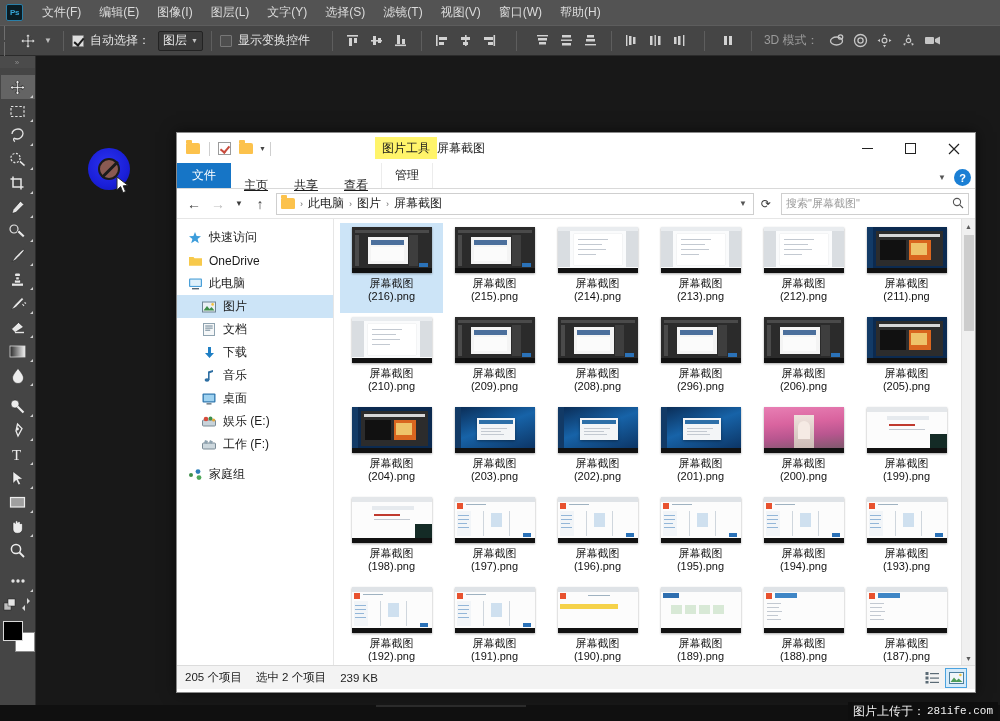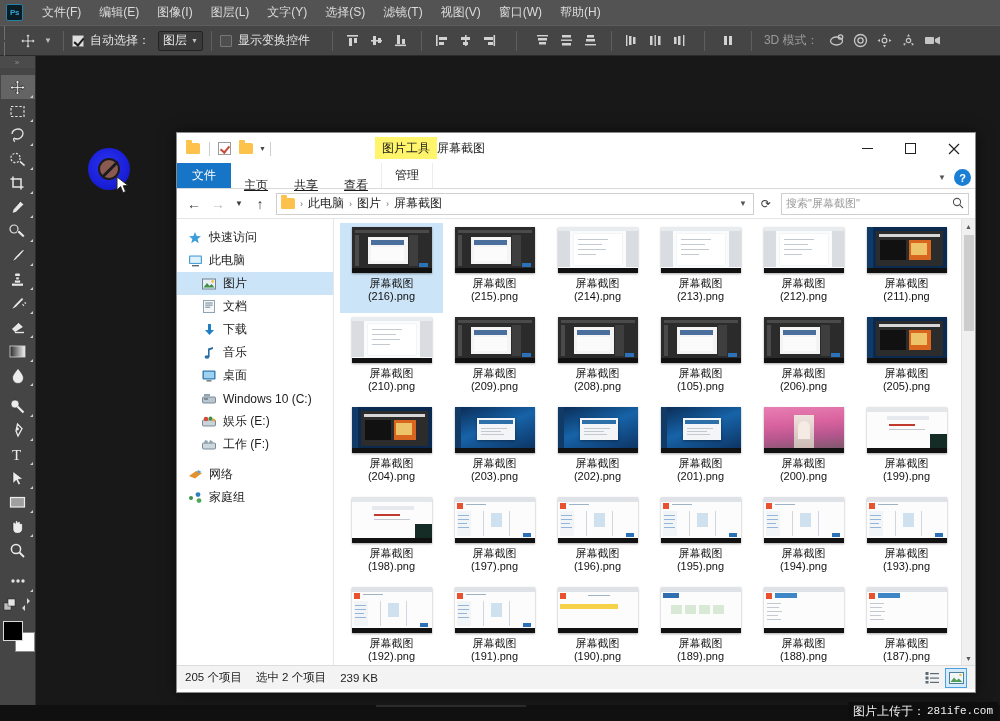--- a/index.html
+++ b/index.html
@@ -670,20 +670,28 @@
 
       <div class="nav-item">
         <span class="ni">
           <svg width="14" height="14" viewBox="0 0 14 14">
               <path d="M7 1 L8.6 5 L13 5.3 L9.6 8 L10.8 12.2 L7 9.8 L3.2 12.2 L4.4 8 L1 5.3 L5.4 5 Z" fill="#3d9ddb"></path>
             </svg>
         </span>
         <span>快速访问</span>
       </div>
 
+      <div class="nav-item">
+        <span class="ni">
+          <svg width="15" height="13">
+              <path d="M1 3 h4.5 l1 1.2 H14 v7.5 H1 Z" fill="#f7c94b"></path>
+            </svg>
+        </span>
+        <span>OneDrive</span>
+      </div>
 
       <div class="nav-item">
         <span class="ni">
           <svg width="15" height="13">
               <rect x="1" y="1.5" width="13" height="8.5" rx="1" fill="#4a9fd8"></rect>
               <rect x="2.2" y="2.6" width="10.6" height="6.3" fill="#dff1fb"></rect>
               <rect x="4" y="11" width="7" height="1.4" fill="#5a6a75"></rect>
             </svg>
         </span>
         <span>此电脑</span>
@@ -737,30 +745,20 @@
         <span class="ni">
           <svg width="14" height="12">
               <rect x="0.5" y="0.5" width="13" height="9" rx="1" fill="#2f76ad"></rect>
               <rect x="1.8" y="1.7" width="10.4" height="6.6" fill="#9fd2f0"></rect>
               <rect x="4.5" y="10.2" width="5" height="1.3" fill="#5a6a75"></rect>
             </svg>
         </span>
         <span>桌面</span>
       </div>
 
-      <div class="nav-item ind">
-        <span class="ni">
-          <svg width="14" height="12">
-              <rect x="0.5" y="4" width="13" height="6" rx="1" fill="#b9c6cf" stroke="#7b8b96"></rect>
-              <rect x="2" y="5.4" width="4" height="1.2" fill="#5a6a75"></rect>
-              <rect x="2" y="1" width="6" height="2.4" fill="#8fa3b0"></rect>
-            </svg>
-        </span>
-        <span>Windows 10 (C:)</span>
-      </div>
 
 
       <div class="nav-item ind">
         <span class="ni">
           <svg width="14" height="12">
               <rect x="0.5" y="4" width="13" height="6" rx="1" fill="#c8d3da" stroke="#7b8b96"></rect>
               <circle cx="4" cy="3" r="2.3" fill="#d64c3c"></circle>
               <circle cx="8.5" cy="2.6" r="2" fill="#3f8f4a"></circle>
               <circle cx="11.6" cy="4" r="1.6" fill="#e2a63a"></circle>
             </svg>
@@ -772,29 +770,20 @@
         <span class="ni">
           <svg width="14" height="12">
               <rect x="0.5" y="4" width="13" height="6" rx="1" fill="#cdd8de" stroke="#7b8b96"></rect>
               <path d="M3 1 l3 1 -1 3 -3 -1 z M8 1 l3 1.4 -1.4 2.6 -2.6 -1.4 z" fill="#8fa3b0"></path>
             </svg>
         </span>
         <span>工作 (F:)</span>
       </div>
 
       <div class="nav-gap"></div>
-      <div class="nav-item">
-        <span class="ni">
-          <svg width="15" height="13">
-              <path d="M1 8 L8 3 L14 5 L7 10.5 Z" fill="#e2922d"></path>
-              <path d="M10 2 l3 1.5 -1.6 2 L9 4 Z" fill="#5aa5d8"></path>
-            </svg>
-        </span>
-        <span>网络</span>
-      </div>
 
       <div class="nav-item">
         <span class="ni">
           <svg width="15" height="13">
               <circle cx="3" cy="7" r="2" fill="#3f8f4a"></circle>
               <circle cx="10" cy="3.6" r="2.4" fill="#2e7fb8"></circle>
               <circle cx="11" cy="9.6" r="2.4" fill="#4fa85a"></circle>
             </svg>
         </span>
         <span>家庭组</span>
@@ -966,21 +955,21 @@
               <div class="t-win" style="left:3px;top:8px;width:4px;bottom:7px;background:#4a4a4a"></div>
               <div class="t-win" style="right:14px;top:8px;width:9px;bottom:7px;background:#3e3e3e"></div>
               <div class="t-win" style="left:16px;top:10px;width:40px;height:27px;background:#f4f4f4"></div>
               <div class="t-win" style="left:19px;top:13px;width:33px;height:5px;background:#4b6f9c"></div>
               <div class="t-win" style="left:19px;top:20px;width:33px;height:14px;background:#fbfbfb"></div>
               <div class="t-tbar"></div>
               <div class="t-win" style="right:4px;bottom:6px;width:9px;height:4px;background:#2b72b8"></div>
             </div>
             <div class="cap">
               <b>屏幕截图</b>
-              <b>(105).png</b>
+              <b>(296).png</b>
             </div>
           </div>
           <div class="cell">
             <div class="thumb">
               <div class="t-dark"></div>
               <div class="t-win" style="left:3px;top:3px;right:3px;height:3px;background:#4a4a4a"></div>
               <div class="t-win" style="left:3px;top:8px;width:4px;bottom:7px;background:#4a4a4a"></div>
               <div class="t-win" style="right:14px;top:8px;width:9px;bottom:7px;background:#3e3e3e"></div>
               <div class="t-win" style="left:16px;top:10px;width:40px;height:27px;background:#f4f4f4"></div>
               <div class="t-win" style="left:19px;top:13px;width:33px;height:5px;background:#4b6f9c"></div>

